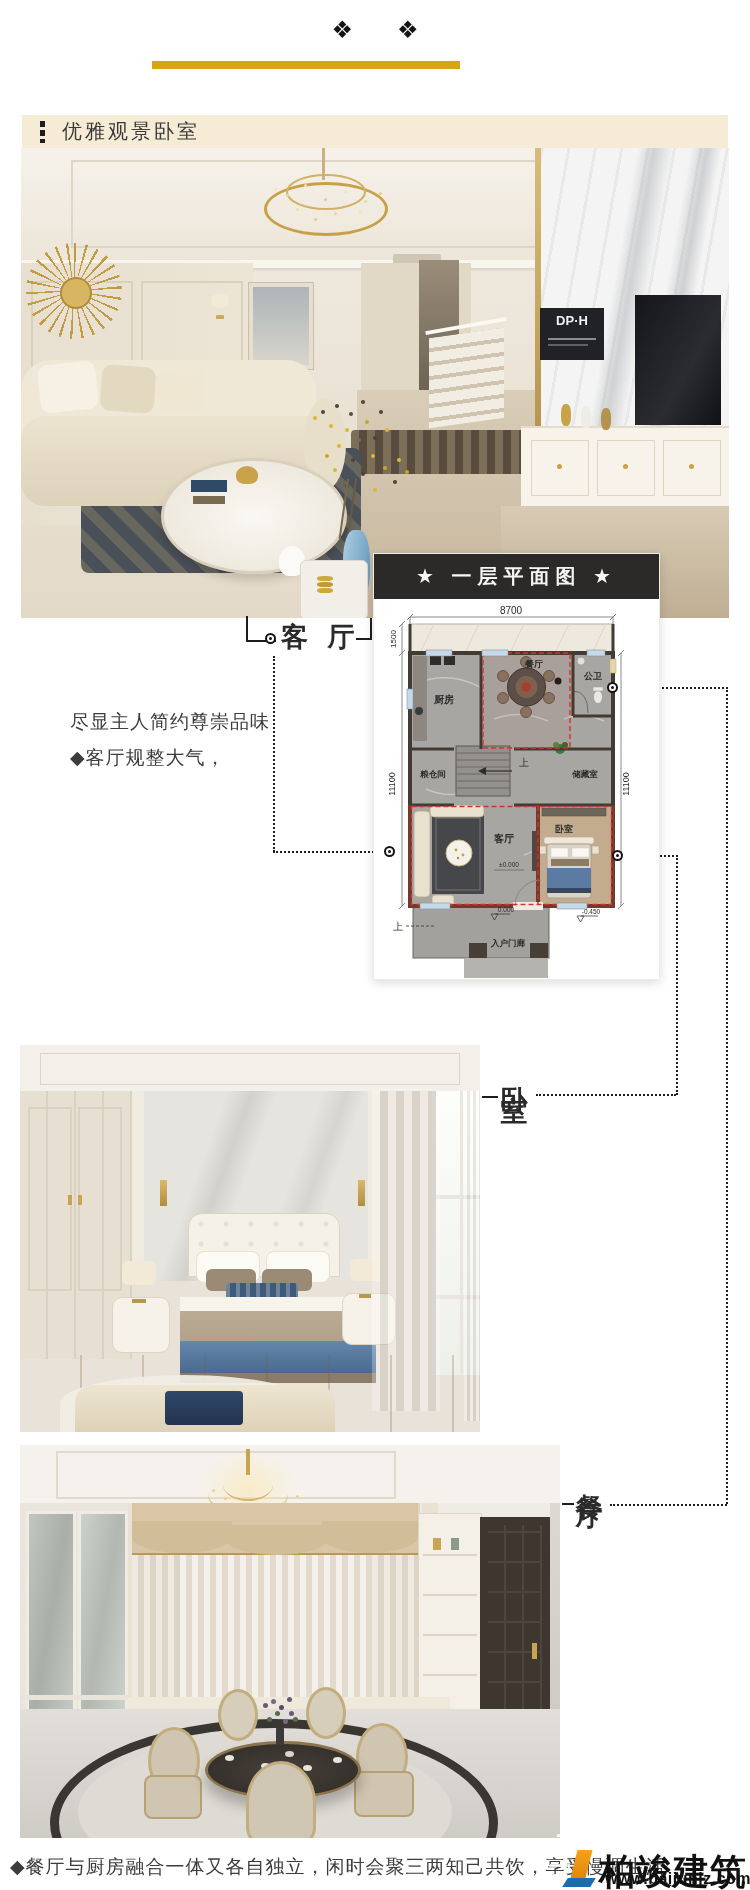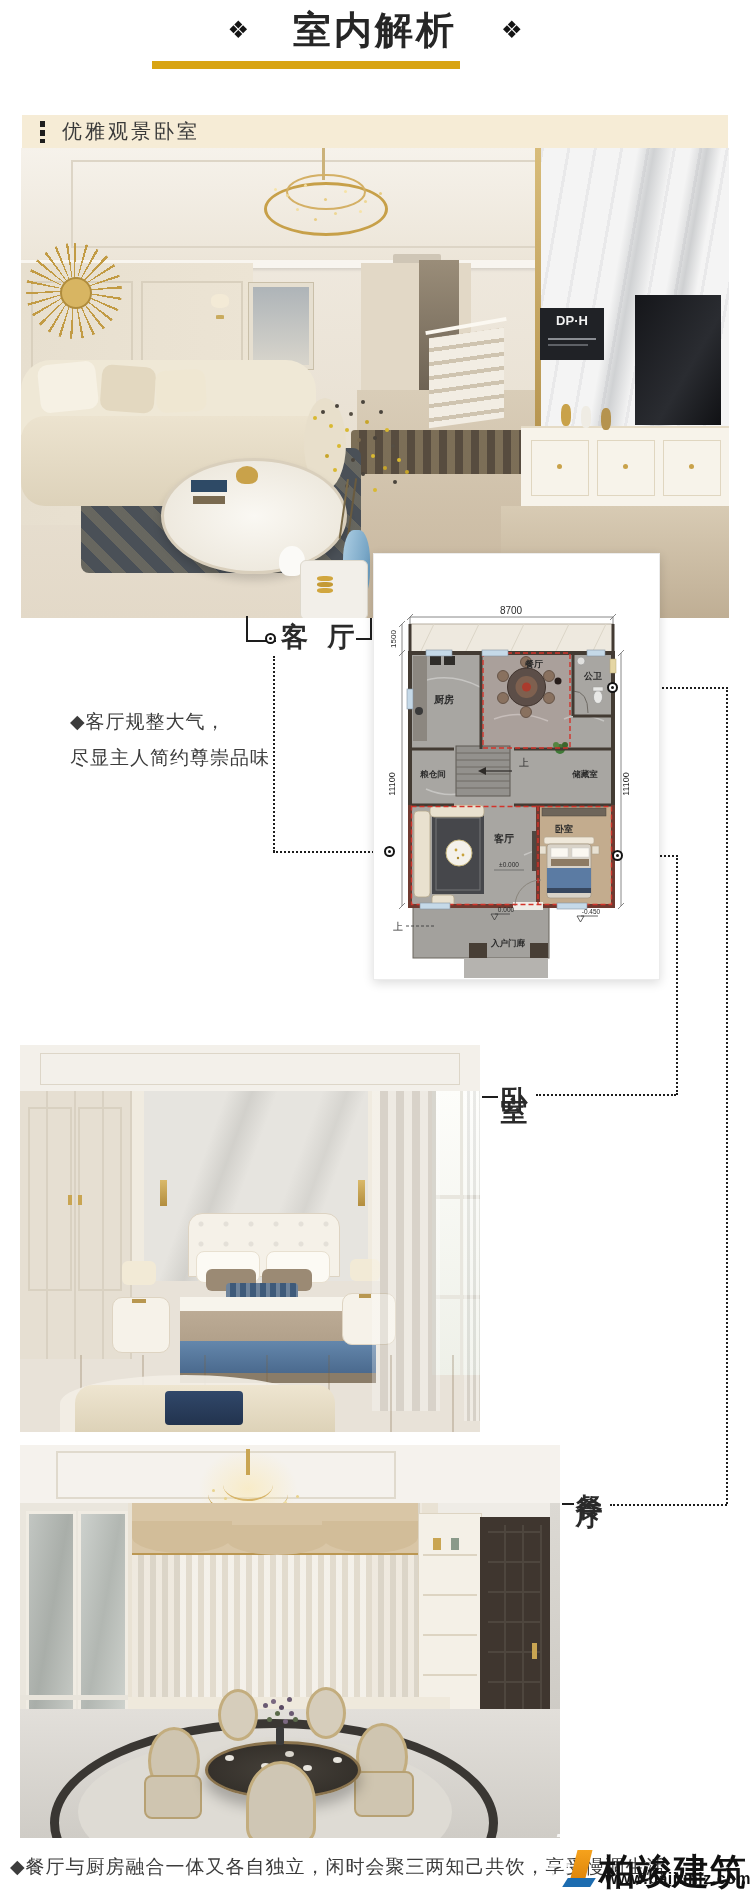--- a/index.html
+++ b/index.html
@@ -16,21 +16,20 @@
   .desc{font-size:19px;color:#3c3c3c;letter-spacing:1px;}
   svg text{font-family:"Liberation Sans","DejaVu Sans",sans-serif;fill:#2b2b2b;}
 </style>
 </head>
 <body>
 
 <div id="page">
 
   <div class="a" style="left:0;top:8;width:750px;height:60px;display:flex;justify-content:center;align-items:center;gap:44px;">
     <span style="font-size:24px;color:#141414;">❖</span>
-    <span style="font-size:38px;font-weight:800;letter-spacing:3px;color:#262626;">室内解析</span>
     <span style="font-size:24px;color:#141414;">❖</span>
   </div>
   <div class="a" style="left:152px;top:61px;width:308px;height:8px;background:#d8a413;"></div>
 
   <div class="a" style="left:22px;top:115px;width:706px;height:33px;background:#f6ecd6;">
     <span class="a" style="left:18px;top:6px;width:5px;height:22px;background:repeating-linear-gradient(#1e1e1e 0 6px,rgba(0,0,0,0) 6px 9px);"></span>
     <span class="a" style="left:40px;top:0;line-height:33px;font-size:20px;letter-spacing:3px;color:#3a3a3a;">优雅观景卧室</span>
   </div>
 
   <div class="photo" style="left:21px;top:148px;width:708px;height:470px;background:linear-gradient(#f2ede4,#e3d9c8);">
@@ -86,20 +85,23 @@
     <div class="a" style="left:215px;top:318px;width:22px;height:18px;background:#c9a24a;border-radius:50% 50% 40% 40%;"></div>
     <div class="a" style="left:258px;top:398px;width:26px;height:30px;background:#fbfaf7;border-radius:50% 50% 40% 40%;"></div>
     <div class="a" style="left:300px;top:262px;width:4px;height:4px;border-radius:50%;background:#4a443c;box-shadow:14px -6px #4a443c,28px 2px #554e44,40px -10px #4a443c,8px 14px #d9b931,24px 18px #d9b931,44px 10px #c7a52a,58px 0 #4a443c,-8px 6px #d9b931,36px 28px #7a6a50,16px 34px #d9b931,52px 26px #4a443c,64px 18px #d9b931,4px 44px #c7a52a,30px 48px #4a443c,50px 44px #d9b931,70px 34px #554e44,12px 58px #d9b931,40px 62px #4a443c,62px 56px #c7a52a,76px 48px #d9b931,24px 74px #554e44,52px 78px #d9b931,72px 70px #4a443c,84px 60px #c7a52a;"></div>
     <div class="a" style="left:330px;top:330px;width:2px;height:60px;background:#6a5b3f;transform:rotate(8deg);box-shadow:-8px 2px #7a6a48;"></div>
     <div class="a" style="left:322px;top:382px;width:27px;height:74px;background:linear-gradient(100deg,#aecfe4,#5f93b8);border-radius:40% 40% 45% 45%;"></div>
     <div class="a" style="left:279px;top:412px;width:66px;height:58px;background:#f2efe9;border:1px solid #ddd8cc;border-radius:6px;"></div>
     <div class="a" style="left:296px;top:428px;width:16px;height:5px;background:#d1a63e;border-radius:40%;box-shadow:0 6px #c49a35,0 12px #d1a63e;"></div>
   </div>
 
   <div class="a" style="left:373px;top:553px;width:285px;height:425px;background:#fff;border:1px solid #ececec;box-shadow:0 3px 10px rgba(0,0,0,.14);z-index:5;">
+    <div class="a" style="left:0;top:0;width:285px;height:45px;background:#2b2a28;text-align:center;">
+      <span style="color:#f5f5f5;font-size:20px;font-weight:600;letter-spacing:6px;line-height:45px;">★ 一层平面图 ★</span>
+    </div>
     <svg class="a" style="left:0;top:45px;" width="285" height="380" viewBox="0 0 285 380">
 
       <rect x="36" y="25" width="203" height="29" fill="#eee9df" stroke="#b7b0a2" stroke-width="1"></rect>
       <path d="M60 25 L46 54 M105 25 L91 54 M150 25 L136 54 M195 25 L181 54 M232 25 L218 54" stroke="#dcd6c8" stroke-width="1" fill="none"></path>
       <rect x="36" y="54" width="203" height="253" fill="#a8a6a2"></rect>
       <path d="M44 84 q30 -12 62 4 M120 120 q26 -10 54 2 M52 190 q22 10 46 2 M150 256 q25 -12 55 0 M190 120 q18 -8 40 2" stroke="rgba(255,255,255,.35)" stroke-width="1.5" fill="none"></path>
       <rect x="164" y="208" width="75" height="99" fill="#c3ac8e"></rect>
       <rect x="39" y="307" width="136" height="52" fill="#a3a19d" stroke="#6b665e" stroke-width="1"></rect>
       <rect x="90" y="359" width="84" height="20" fill="#b5b3af"></rect>
 
@@ -231,22 +233,22 @@
       <i></i>
     </div>
   <div class="a" style="left:281px;top:619px;font-size:27px;font-weight:600;letter-spacing:6px;color:#2a2a2a;z-index:6;">客 厅</div>
   <div class="a" style="left:356px;top:618px;width:14px;height:20px;border-right:2px solid #1d1d1d;border-bottom:2px solid #1d1d1d;z-index:6;"></div>
   <div class="a dotv" style="left:273px;top:656px;height:196px;"></div>
   <div class="a doth" style="left:273px;top:851px;width:112px;"></div>
   <div class="a ring" style="left:384px;top:846px;z-index:6;">
       <i></i>
     </div>
   <div class="a" style="left:70px;top:704px;width:280px;">
+    <div class="desc" style="line-height:36px;">尽显主人简约尊崇品味</div>
     <div class="desc" style="line-height:36px;">◆客厅规整大气，</div>
-    <div class="desc" style="line-height:36px;">尽显主人简约尊崇品味</div>
   </div>
 
   <div class="a ring" style="left:607px;top:682px;z-index:6;">
       <i></i>
     </div>
   <div class="a doth" style="left:618px;top:687px;width:110px;"></div>
   <div class="a dotv" style="left:726px;top:687px;height:817px;"></div>
   <div class="a doth" style="left:610px;top:1504px;width:117px;"></div>
 
   <div class="a ring" style="left:612px;top:850px;z-index:6;">

